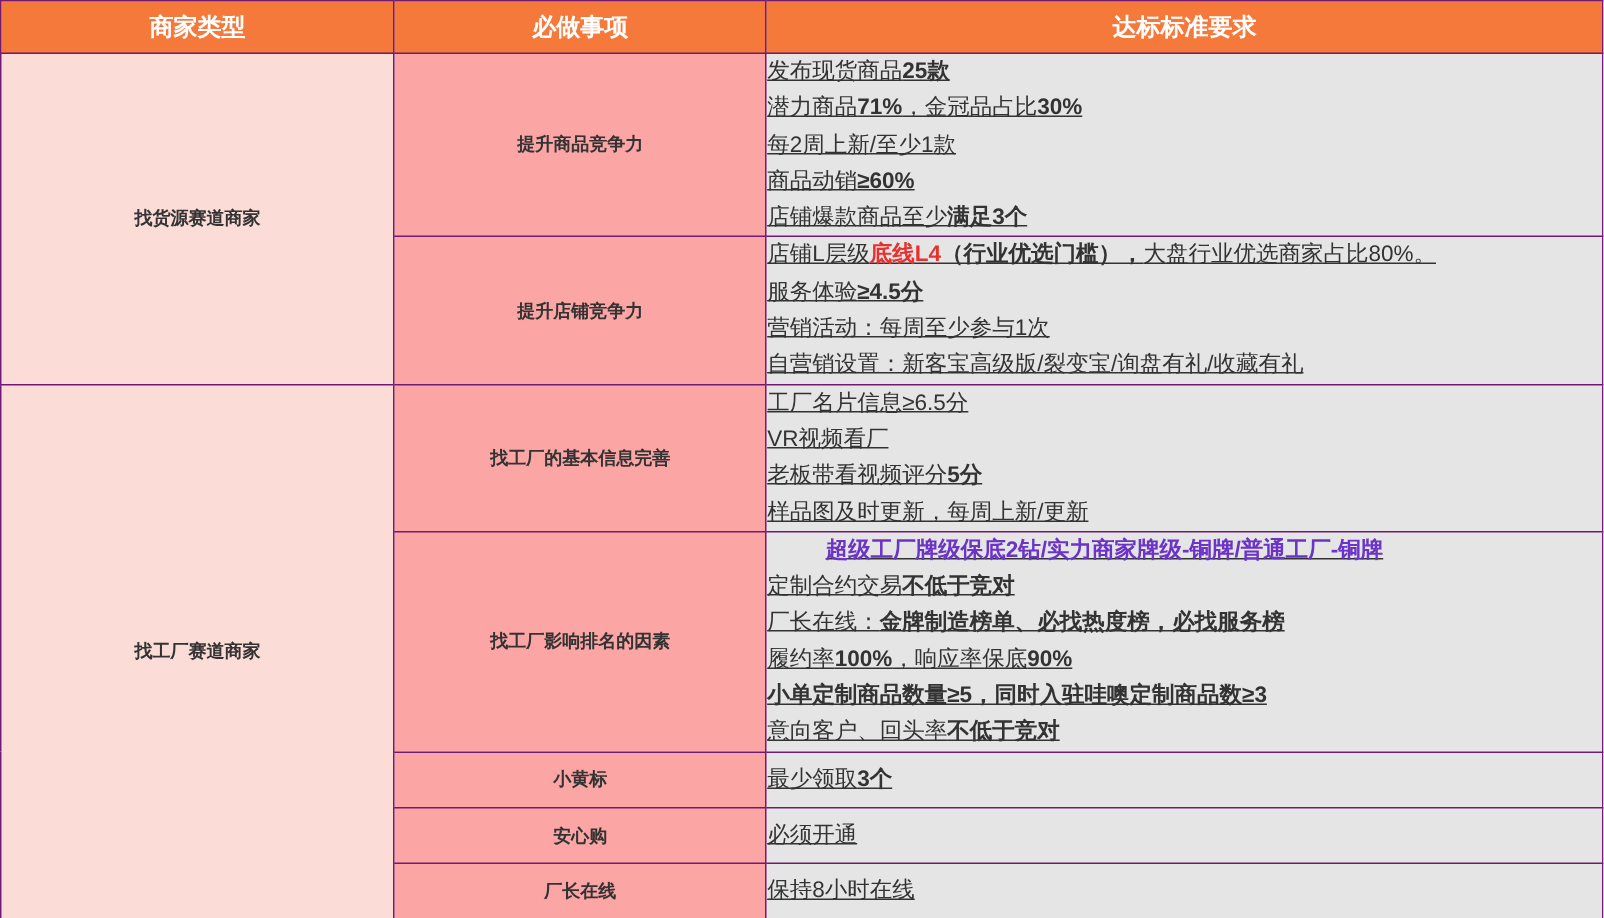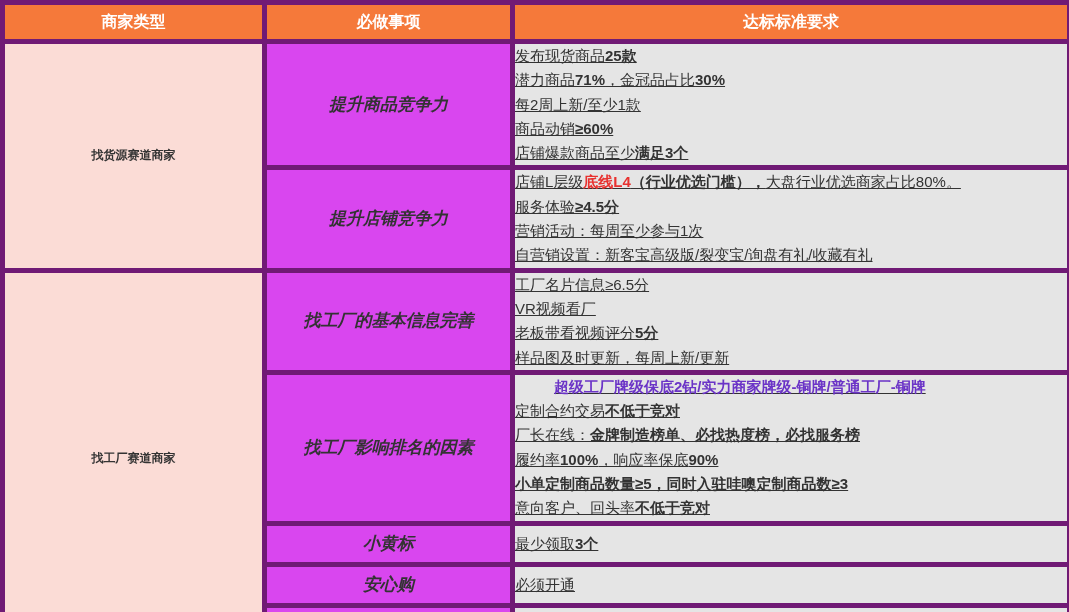--- a/index.html
+++ b/index.html
@@ -10,21 +10,21 @@
     font-size:15px;
     color:#333;
     overflow:hidden;
   }
   table.req-table{
     border-collapse:collapse;
     width:1069px;
     table-layout:fixed;
   }
   table.req-table td,table.req-table th{
-    border:5px solid #701a75;
+    border:1px solid #701a75;
     vertical-align:middle;
     padding:0;
   }
   thead th{
     background:#f5793a;
     color:#ffffff;
     font-weight:bold;
     font-size:16px;
     height:34px;
     text-align:center;
@@ -35,27 +35,26 @@
   .col-req{width:557px;}
 
   td.type-cell{
     background:#fbdcd6;
     text-align:center;
     font-weight:bold;
     font-size:12px;
     color:#333;
   }
   td.task-cell{
-    background:#d946ef;
+    background:#fca5a5;
     text-align:center;
     font-weight:bold;
-    font-size:17px;
+    font-size:12px;
     color:#333;
     line-height:1.4;
-    font-style:italic;
   }
   td.req-cell{
     background:#e5e5e5;
     padding:8px 10px 8px 12px;
     font-size:15px;
     line-height:1.62;
     color:#333;
     text-decoration:underline;
   }
   td.req-cell .line{white-space:nowrap;}

